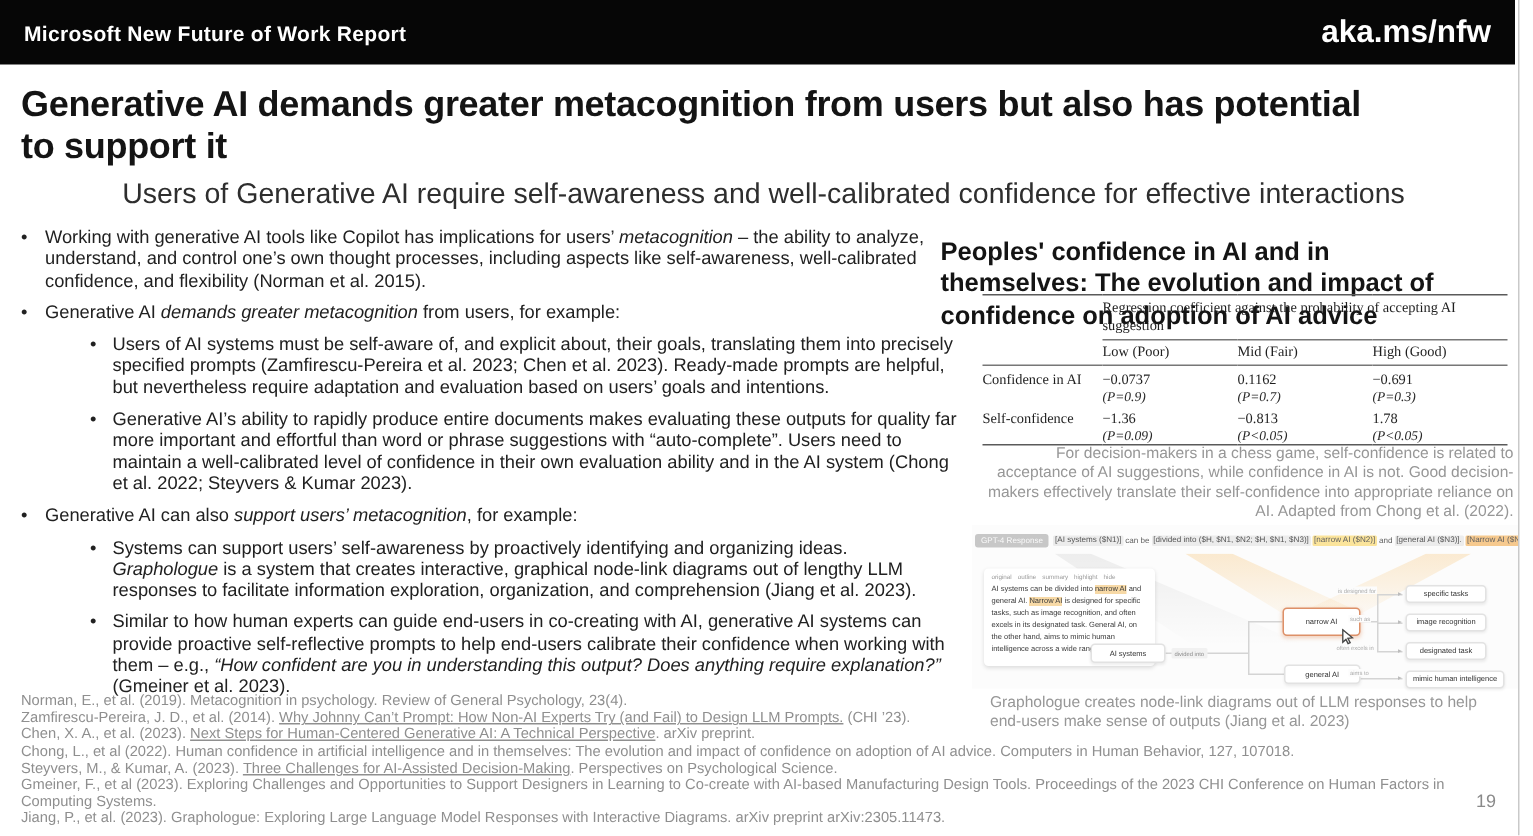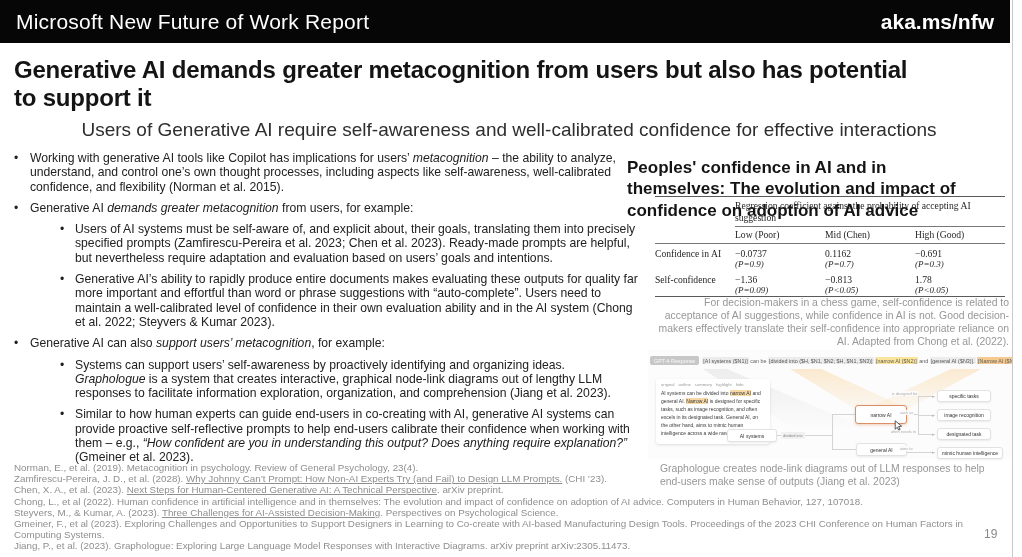--- a/index.html
+++ b/index.html
@@ -3,21 +3,21 @@
 <meta charset="utf-8">
 <style>
   html,body{margin:0;padding:0;background:#fff;}
   body{width:1022px;height:557px;position:relative;font-family:"Liberation Sans",sans-serif;overflow:hidden;}
   .frame{position:absolute;inset:0;background:#fff;}
   .it{font-style:italic;}
   .ul{text-decoration:underline;}
 
   
   .topbar{position:absolute;left:0;top:0;width:1010px;height:43px;background:#060606;color:#fff;display:flex;align-items:center;justify-content:space-between;padding:0 16px;box-sizing:border-box;}
-  .topbar .tb-title{font-size:21px;font-weight:400;letter-spacing:.2px;}
+  .topbar .tb-title{font-size:14px;font-weight:700;letter-spacing:.2px;}
   .topbar .tb-link{font-size:21px;font-weight:600;}
 
   
   .rborder{position:absolute;left:1012px;top:0;bottom:0;width:1px;background:#c9c9c9;}
 
   
   .slide-title{position:absolute;left:14px;top:56px;width:910px;font-size:24px;line-height:1.17;font-weight:bold;color:#141414;letter-spacing:-.2px;}
   .slide-subtitle{position:absolute;left:14px;top:119px;width:990px;font-size:19px;color:#2e2e2e;text-align:center;}
 
   
@@ -119,39 +119,39 @@
         <div class="btxt"><span>Systems can support users’ self-awareness by proactively identifying and organizing ideas. </span><span class="it">Graphologue</span><span> is a system that creates interactive, graphical node-link diagrams out of lengthy LLM responses to facilitate information exploration, organization, and comprehension (Jiang et al. 2023).</span></div>
       </div>
       <div class="brow l2">
         <span class="dot">•</span>
         <div class="btxt"><span>Similar to how human experts can guide end-users in co-creating with AI, generative AI systems can provide proactive self-reflective prompts to help end-users calibrate their confidence when working with them – e.g., </span><span class="it">“How confident are you in understanding this output? Does anything require explanation?”</span><span> (Gmeiner et al. 2023).</span></div>
       </div>
     </div>
 
   <div class="refs">
       <div><span>Norman, E., et al. (2019). Metacognition in psychology. Review of General Psychology, 23(4).</span></div>
-      <div><span>Zamfirescu-Pereira, J. D., et al. (2028). </span><span class="ul">Why Johnny Can’t Prompt: How Non-AI Experts Try (and Fail) to Design LLM Prompts.</span><span> (CHI ’23).</span></div>
+      <div><span>Zamfirescu-Pereira, J. D., et al. (2014). </span><span class="ul">Why Johnny Can’t Prompt: How Non-AI Experts Try (and Fail) to Design LLM Prompts.</span><span> (CHI ’23).</span></div>
       <div><span>Chen, X. A., et al. (2023). </span><span class="ul">Next Steps for Human-Centered Generative AI: A Technical Perspective</span><span>. arXiv preprint.</span></div>
       <div><span>Chong, L., et al (2022). Human confidence in artificial intelligence and in themselves: The evolution and impact of confidence on adoption of AI advice. Computers in Human Behavior, 127, 107018.</span></div>
       <div><span>Steyvers, M., &amp; Kumar, A. (2023). </span><span class="ul">Three Challenges for AI-Assisted Decision-Making</span><span>. Perspectives on Psychological Science.</span></div>
       <div><span>Gmeiner, F., et al (2023). Exploring Challenges and Opportunities to Support Designers in Learning to Co-create with AI-based Manufacturing Design Tools. Proceedings of the 2023 CHI Conference on Human Factors in Computing Systems.</span></div>
       <div><span>Jiang, P., et al. (2023). Graphologue: Exploring Large Language Model Responses with Interactive Diagrams. arXiv preprint arXiv:2305.11473.</span></div>
     </div>
 
   <div class="tbl-title">Peoples' confidence in AI and in themselves: The evolution and impact of confidence on adoption of AI advice</div>
   <table class="reg">
       <tbody>
         <tr>
           <td class="c0"></td>
           <td colspan="3" class="spanhead">Regression coefficient against the probability of accepting AI suggestion</td>
         </tr>
         <tr class="chrow">
           <td class="c0"></td>
           <td>Low (Poor)</td>
-          <td>Mid (Chen)</td>
+          <td>Mid (Fair)</td>
           <td>High (Good)</td>
         </tr>
         <tr>
           <td class="rlabel c0">Confidence in AI</td>
           <td class="val">
             <div>−0.0737</div>
             <div class="pval">(P=0.9)</div>
           </td>
           <td class="val">
             <div>0.1162</div>

